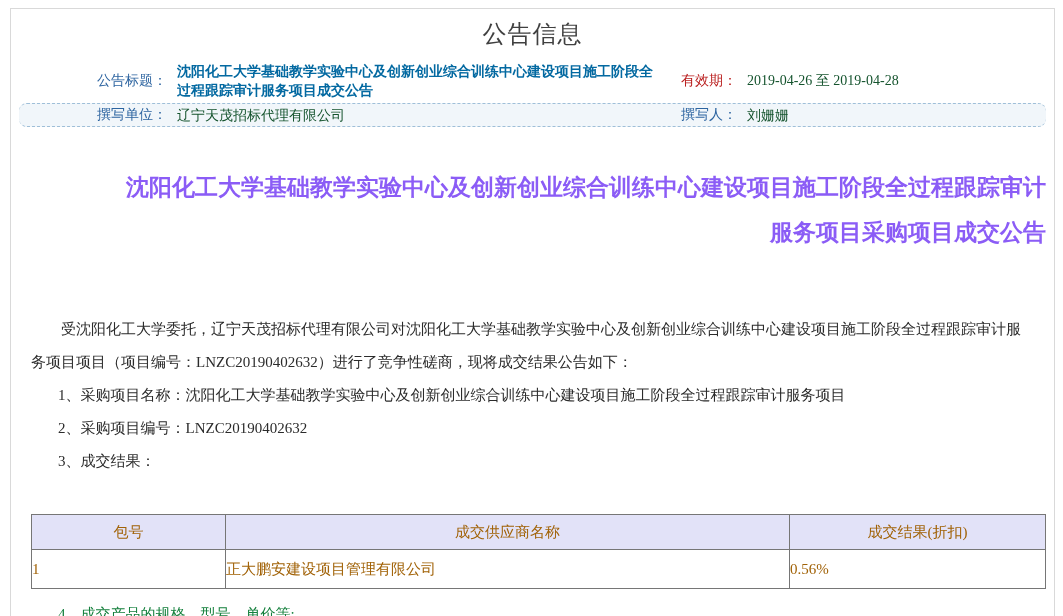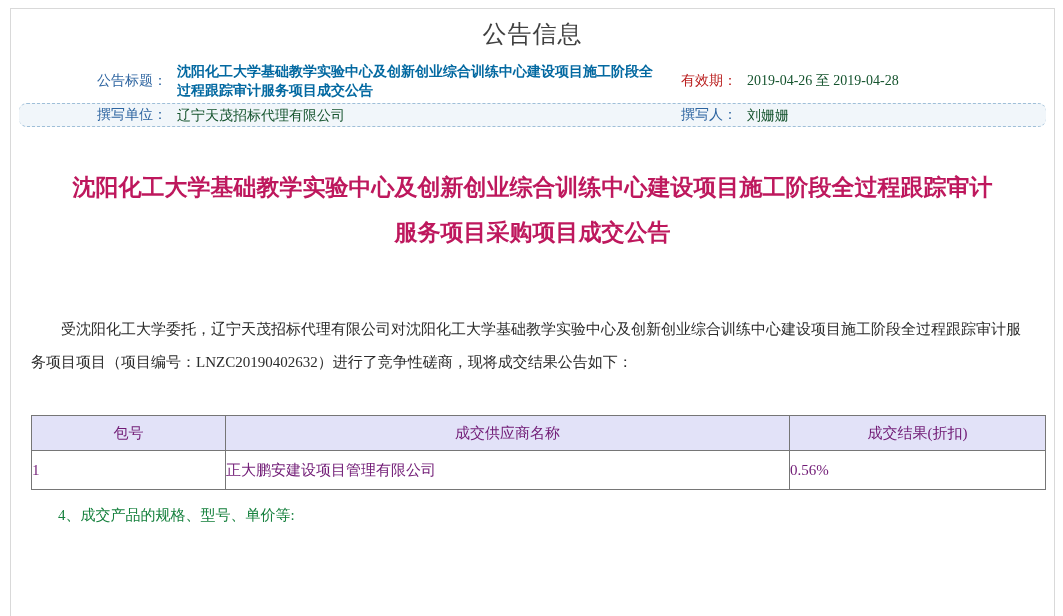--- a/index.html
+++ b/index.html
@@ -35,44 +35,44 @@
   .meta-label {
     text-align: right; font-size: 14px; color: #2d64a0; padding-right: 10px;
     white-space: nowrap;
   }
   .meta-label.orange { color: #b91c1c; }
   .meta-value { font-size: 14px; color: #14532d; line-height: 19px; }
   .meta-value.strong { font-weight: 700; font-size: 14px; color: #0369a1; }
   
   .article-title {
     margin-top: 38px;
-    text-align: center;
+    text-align: right;
     font-family: "DejaVu Sans", "Liberation Sans", sans-serif;
-    font-weight: 700; font-size: 23px; line-height: 45px; color: #be185d;
+    font-weight: 700; font-size: 23px; line-height: 45px; color: #8b5cf6;
   }
   .article-body {
     margin-top: 58px;
     padding: 0 12px;
     font-size: 15px; line-height: 33px; color: #2b2b2b;
   }
   .intro { text-indent: 2em; }
   .item-list { margin-top: 0; }
   .item { padding-left: 27px; }
   
   table.result-table {
     border-collapse: collapse;
     margin: 36px 0 0 12px;
     width: 1014px;
     table-layout: fixed;
   }
   .result-table th, .result-table td {
     border: 1px solid #767676;
     font-size: 15px;
     font-weight: 400;
-    color: #701a75;
+    color: #a16207;
   }
   .result-table th { background: #e2e2f8; height: 35px; }
   .result-table td { height: 39px; background: #ffffff; }
   .col-pkg { width: 194px; }
   .col-supplier { width: 564px; }
   .col-amount { width: 256px; }
   .item-after-table { margin-top: 16px; padding-left: 39px; font-size: 15px; color: #15803d; }
 </style>
 </head>
 <body>
@@ -95,20 +95,25 @@
     <div class="meta-value">刘姗姗</div>
   </div>
 
   <div class="article-title">
     <div>沈阳化工大学基础教学实验中心及创新创业综合训练中心建设项目施工阶段全过程跟踪审计</div>
     <div>服务项目采购项目成交公告</div>
   </div>
 
   <div class="article-body">
     <p class="intro">受沈阳化工大学委托，辽宁天茂招标代理有限公司对沈阳化工大学基础教学实验中心及创新创业综合训练中心建设项目施工阶段全过程跟踪审计服务项目项目（项目编号：LNZC20190402632）进行了竞争性磋商，现将成交结果公告如下：</p>
+    <div class="item-list">
+      <div class="item">1、采购项目名称：沈阳化工大学基础教学实验中心及创新创业综合训练中心建设项目施工阶段全过程跟踪审计服务项目</div>
+      <div class="item">2、采购项目编号：LNZC20190402632</div>
+      <div class="item">3、成交结果：</div>
+    </div>
   </div>
 
   <table class="result-table">
     <thead>
       <tr>
         <th class="col-pkg">包号</th>
         <th class="col-supplier">成交供应商名称</th>
         <th class="col-amount">成交结果(折扣)</th>
       </tr>
     </thead>

